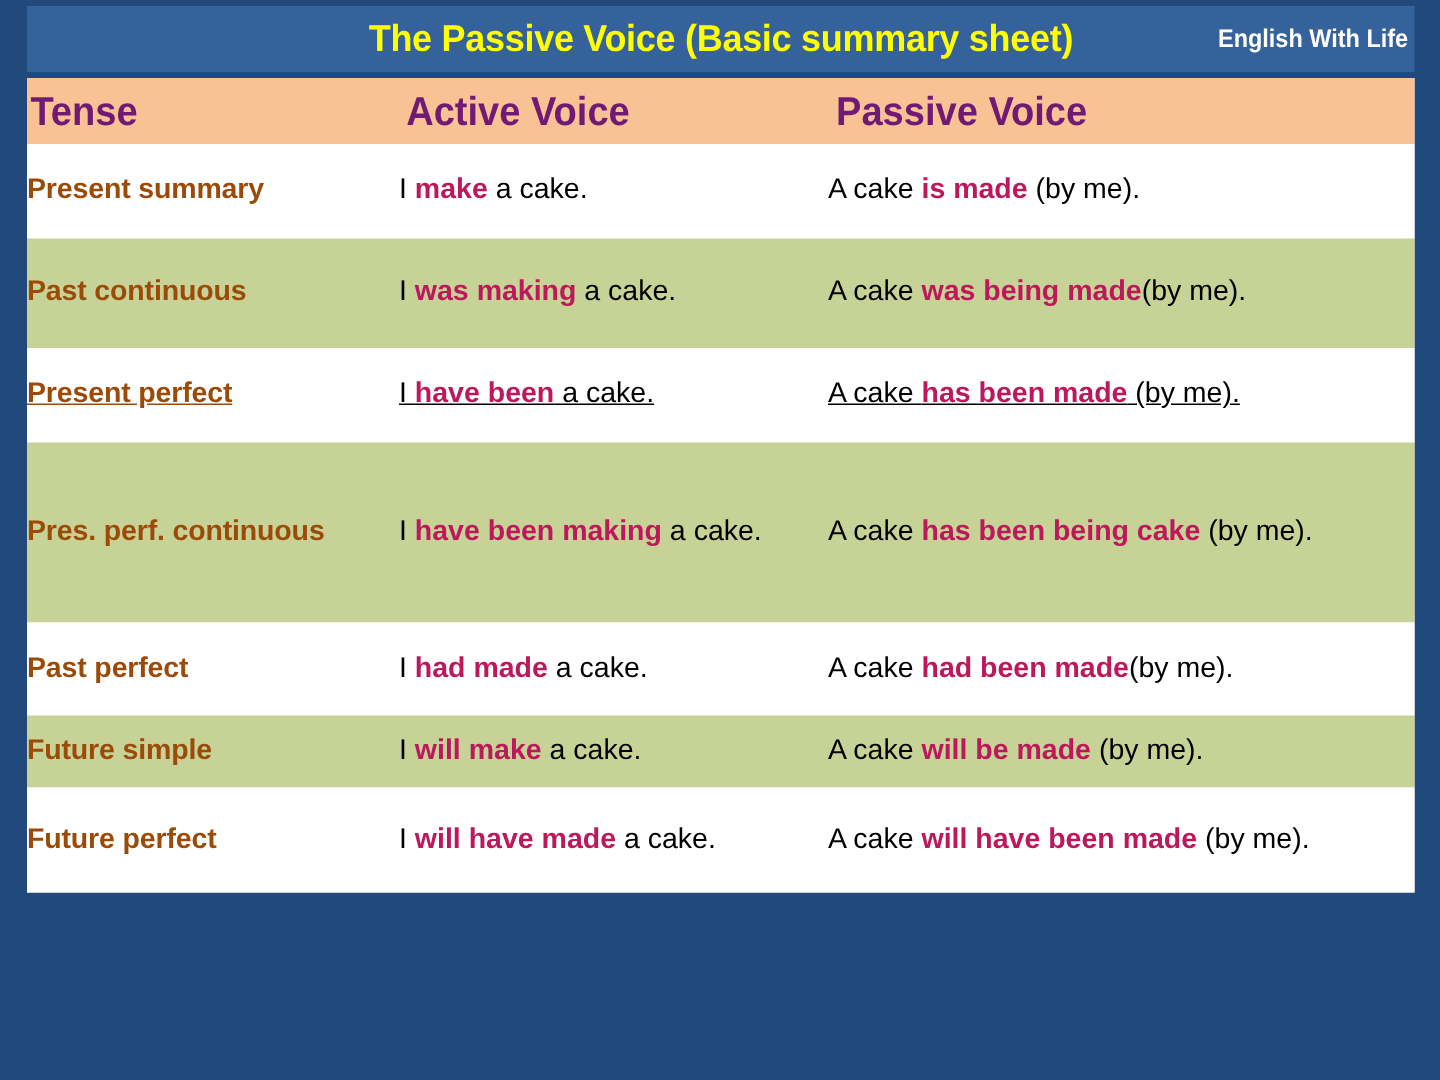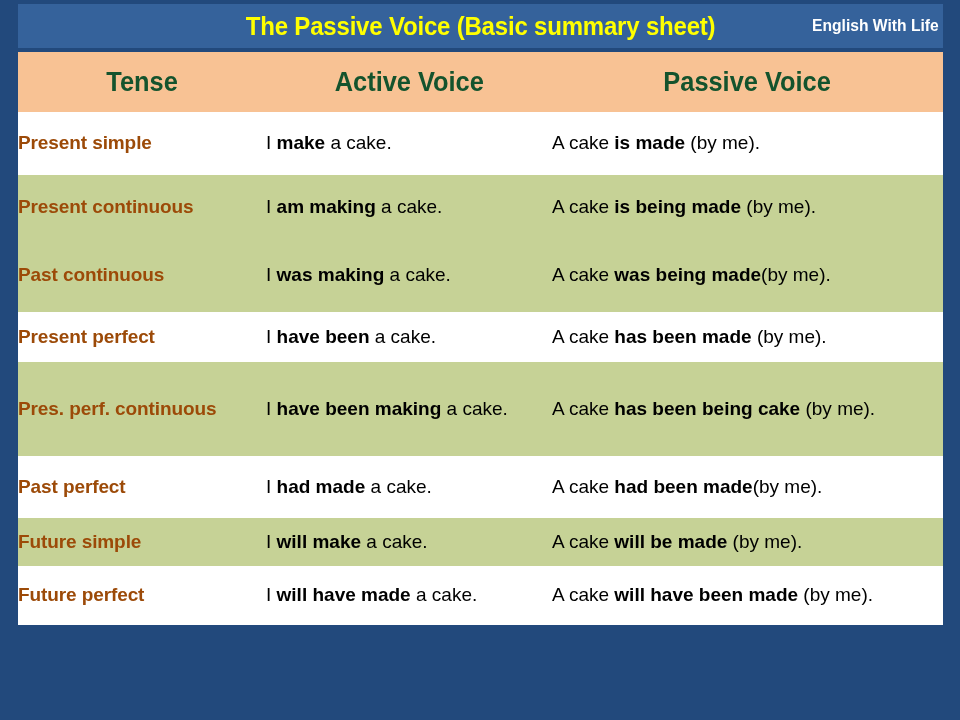--- a/index.html
+++ b/index.html
@@ -69,23 +69,23 @@
 
   #grid th, #grid td {
     vertical-align: middle;
     padding: 0;
     border: 0;
   }
 
   
   .hdr {
     background: #f8c294;
-    height: 60px;
-    text-align: center;
-    color: #14532d;
+    height: 44px;
+    text-align: left;
+    color: #701a75;
     font-size: 27px;
     font-weight: bold;
     border-right: 2px solid #000000;
     transform-origin: center;
   }
   .hdr:last-child { border-right: 0; }
   .hdr span { display: inline-block; transform: scaleX(0.94); }
 
   
   .cell {
@@ -107,35 +107,35 @@
   .cell.passive { padding: 0 6px 0 12px; }
 
   .cell.active span, .cell.passive span, .cell.tense span {
     display: inline;
   }
 
   tr.row-white td { background: #ffffff; }
   tr.row-green td { background: #c6d296; }
 
   .vb {                      
-    color: #000000;
+    color: #be185d;
     font-weight: bold;
   }
   .sq { display: inline-block; transform: scaleX(0.95); transform-origin: left center; }
 
   
   tr.r0 td { height: 63px; }
   tr.r1 td { height: 64px; }
   tr.r2 td { height: 61px; }
   tr.r3 td { height: 73px; }
-  tr.r4 td { height: 50px; }
-  tr.r5 td { height: 94px; }
+  tr.r4 td { height: 63px; text-decoration: underline; }
+  tr.r5 td { height: 120px; }
   tr.r6 td { height: 62px; }
   tr.r7 td { height: 48px; }
-  tr.r8 td { height: 59px; }
+  tr.r8 td { height: 70px; }
 </style>
 </head>
 <body>
 
 <div id="poster">
 
   <div id="title-bar">
     <div id="title-text">The Passive Voice (Basic summary sheet)</div>
     <div id="brand">English With Life</div>
   </div>
@@ -148,28 +148,23 @@
     </colgroup>
     <thead>
       <tr>
         <th class="hdr"><span>Tense</span></th>
         <th class="hdr"><span>Active Voice</span></th>
         <th class="hdr"><span>Passive Voice</span></th>
       </tr>
     </thead>
     <tbody id="grid-body">
         <tr class="r0 row-white">
-          <td class="cell tense"><span class="sq">Present simple</span></td>
+          <td class="cell tense"><span class="sq">Present summary</span></td>
           <td class="cell active"><span class="sq"><span>I </span><span class="vb">make</span><span> a cake.</span></span></td>
           <td class="cell passive"><span class="sq"><span>A cake </span><span class="vb">is made</span><span> (by me).</span></span></td>
-        </tr>
-        <tr class="r1 row-green">
-          <td class="cell tense"><span class="sq">Present continuous</span></td>
-          <td class="cell active"><span class="sq"><span>I </span><span class="vb">am making</span><span> a cake.</span></span></td>
-          <td class="cell passive"><span class="sq"><span>A cake </span><span class="vb">is being made</span><span> (by me).</span></span></td>
         </tr>
         <tr class="r3 row-green">
           <td class="cell tense"><span class="sq">Past continuous</span></td>
           <td class="cell active"><span class="sq"><span>I </span><span class="vb">was making</span><span> a cake.</span></span></td>
           <td class="cell passive"><span class="sq"><span>A cake </span><span class="vb">was being made</span><span>(by me).</span></span></td>
         </tr>
         <tr class="r4 row-white">
           <td class="cell tense"><span class="sq">Present perfect</span></td>
           <td class="cell active"><span class="sq"><span>I </span><span class="vb">have been</span><span> a cake.</span></span></td>
           <td class="cell passive"><span class="sq"><span>A cake </span><span class="vb">has been made</span><span> (by me).</span></span></td>

